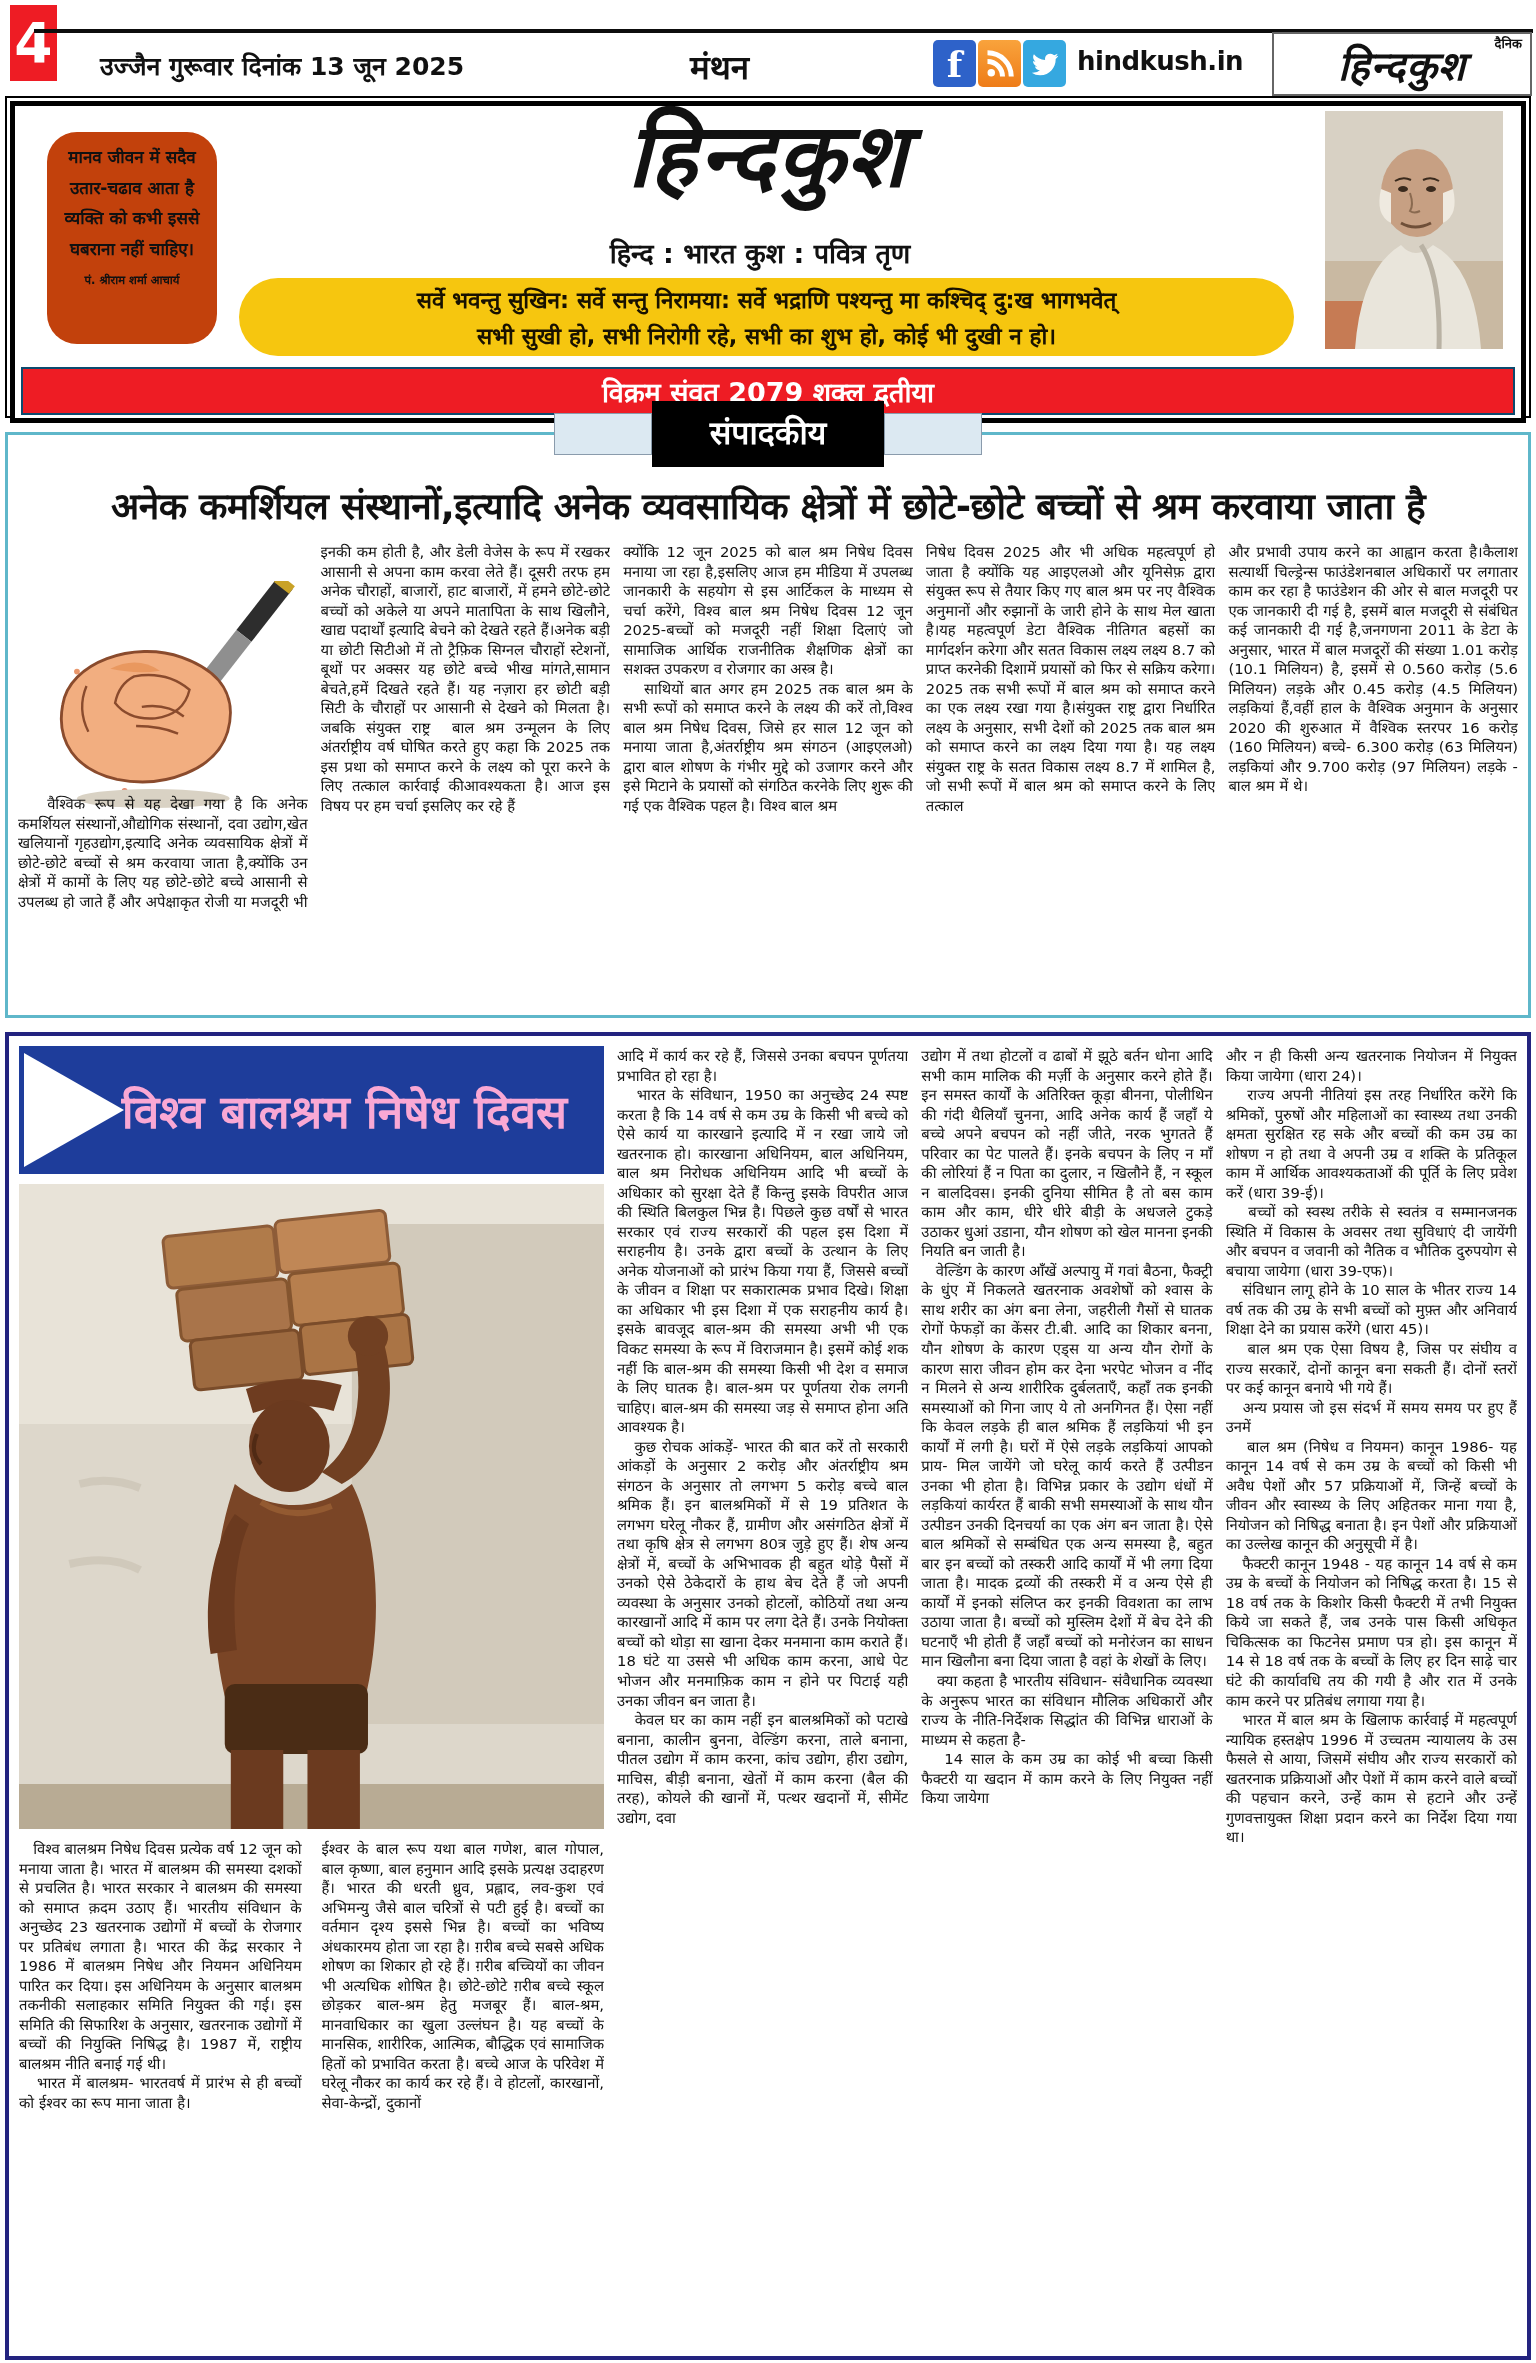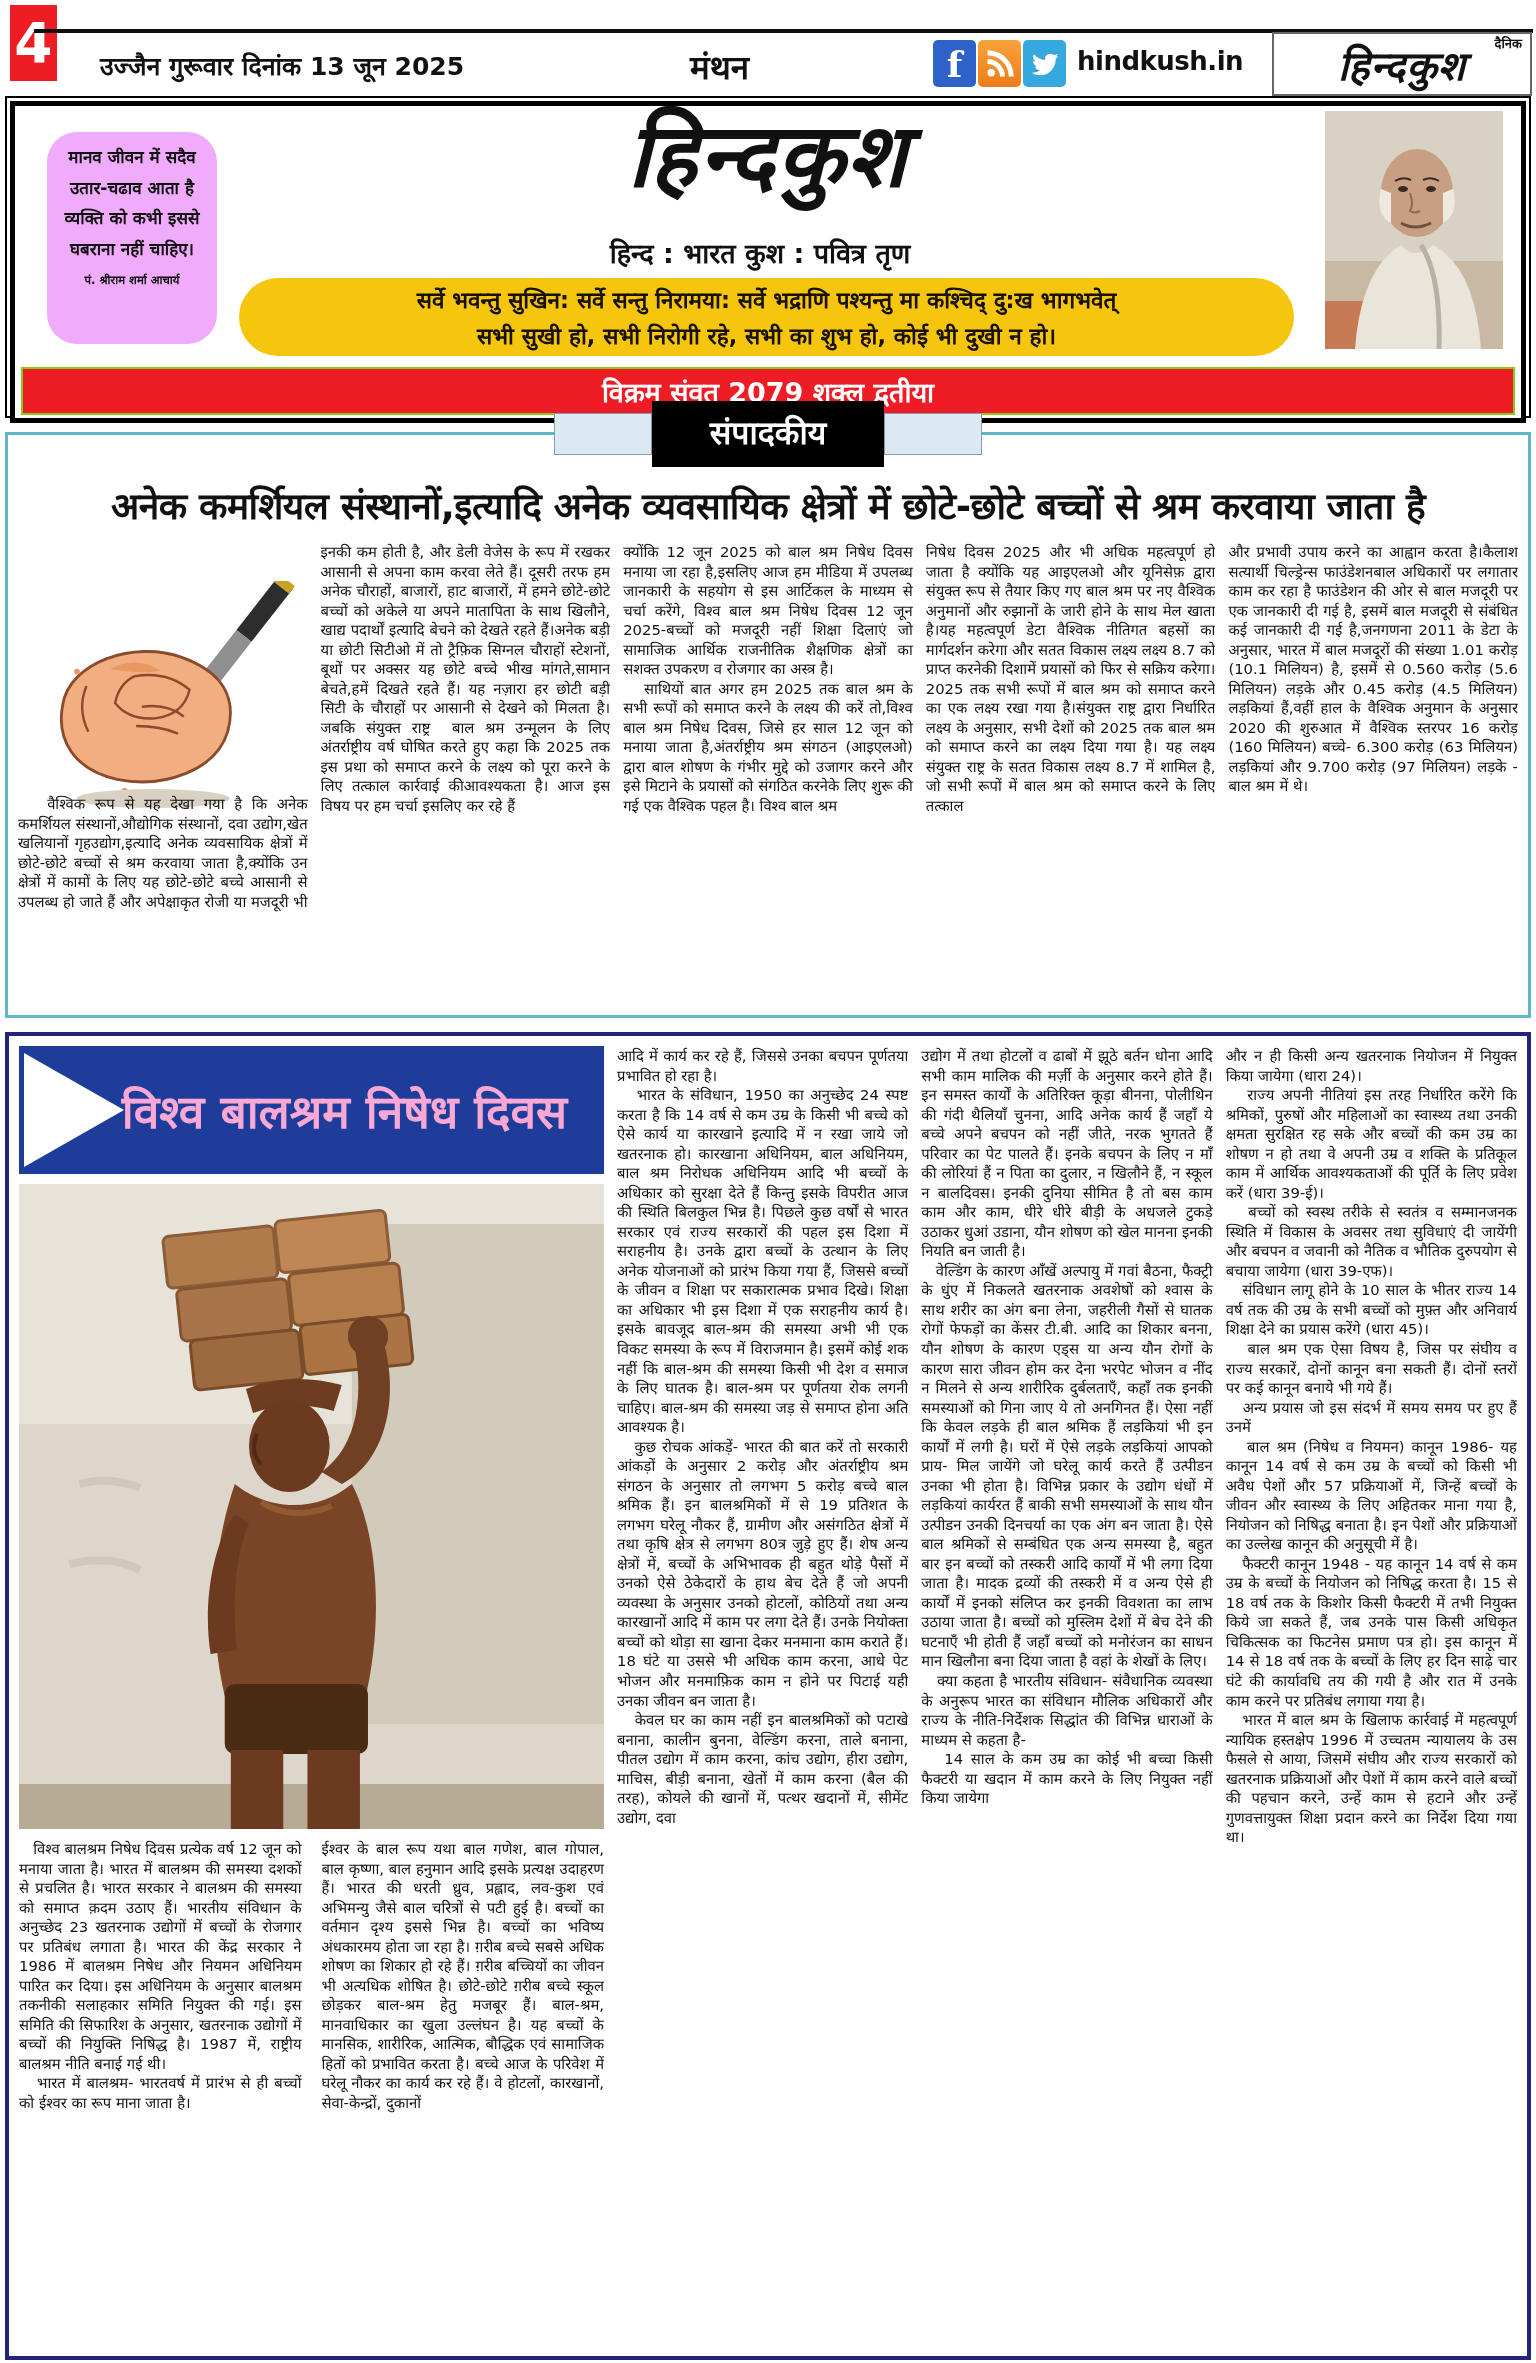--- a/index.html
+++ b/index.html
@@ -20,31 +20,31 @@
   .fb{background:#2e62c9;color:#fff;font-size:36px;font-weight:bold;font-family:"DejaVu Serif",serif;}
   .rss{background:linear-gradient(#f9a33c,#ee7c18);}
   .tw{background:#35a8e0;}
   .site{position:absolute;left:1077px;top:46px;font-size:26px;font-weight:bold;letter-spacing:-0.5px;}
   .brandbox{position:absolute;right:4px;top:32px;width:256px;height:60px;border:2px solid #666;background:#fff;}
   .brand-sub{position:absolute;top:0px;right:8px;font-size:13px;font-weight:bold;}
   .brand-main{text-align:center;font-size:40px;font-weight:900;font-style:italic;margin-top:12px;letter-spacing:1px;line-height:1;}
   
   .masthead{margin:0 5px;height:312px;border:2px solid #000;padding:3px;}
   .m-inner{height:100%;border:5px solid #000;position:relative;background:#fff;}
-  .quote-card{position:absolute;left:32px;top:26px;width:170px;height:212px;background:#f0abfc;
+  .quote-card{position:absolute;left:32px;top:26px;width:170px;height:212px;background:#c2410c;
     border-radius:30px;padding:10px 8px;text-align:center;box-sizing:border-box;}
   .quote-text{font-size:17px;font-weight:bold;line-height:1.8;}
   .quote-author{font-size:11.5px;font-weight:bold;margin-top:8px;}
   .m-logo{position:absolute;left:0;right:0;top:2px;text-align:center;font-size:88px;line-height:1.1;
     font-weight:900;font-style:italic;letter-spacing:2px;}
   .m-tagline{position:absolute;left:0;right:16px;top:128px;text-align:center;font-size:27px;font-weight:bold;}
   .shloka{position:absolute;left:224px;width:1055px;top:172px;height:78px;background:#f6c60f;border-radius:40px;
     display:flex;flex-direction:column;justify-content:center;gap:5px;text-align:center;font-weight:bold;
     font-size:22.5px;color:#181100;}
-  .vikram{position:absolute;left:6px;right:6px;bottom:3px;height:44px;background:#ee1c24;border:2px solid #84cc16;
+  .vikram{position:absolute;left:6px;right:6px;bottom:3px;height:44px;background:#ee1c24;border:2px solid #0c4a6e;
     color:#fff;display:flex;align-items:center;justify-content:center;font-size:27px;font-weight:bold;}
   .portrait{position:absolute;right:18px;top:5px;width:178px;height:238px;}
   
   .editorial{margin:14px 5px 0;border:3px solid #5fb7ca;height:580px;position:relative;}
   .ed-label-row{position:absolute;top:-34px;left:0;right:0;display:flex;justify-content:center;align-items:center;z-index:2;}
   .tab{width:96px;height:40px;background:#dce9f2;border:1px solid #8a9bac;}
   .ed-label{background:#000;color:#fff;font-size:32px;font-weight:bold;padding:12px 58px;line-height:1.3;}
   .ed-headline{margin-top:44px;text-align:center;font-size:37px;font-weight:800;letter-spacing:-0.5px;}
   .ed-cols{display:flex;gap:13px;padding:12px 10px 0;height:472px;overflow:hidden;}
   .coltext{flex:1;font-size:14.8px;line-height:1.32;text-align:justify;white-space:pre-wrap;overflow:hidden;}

